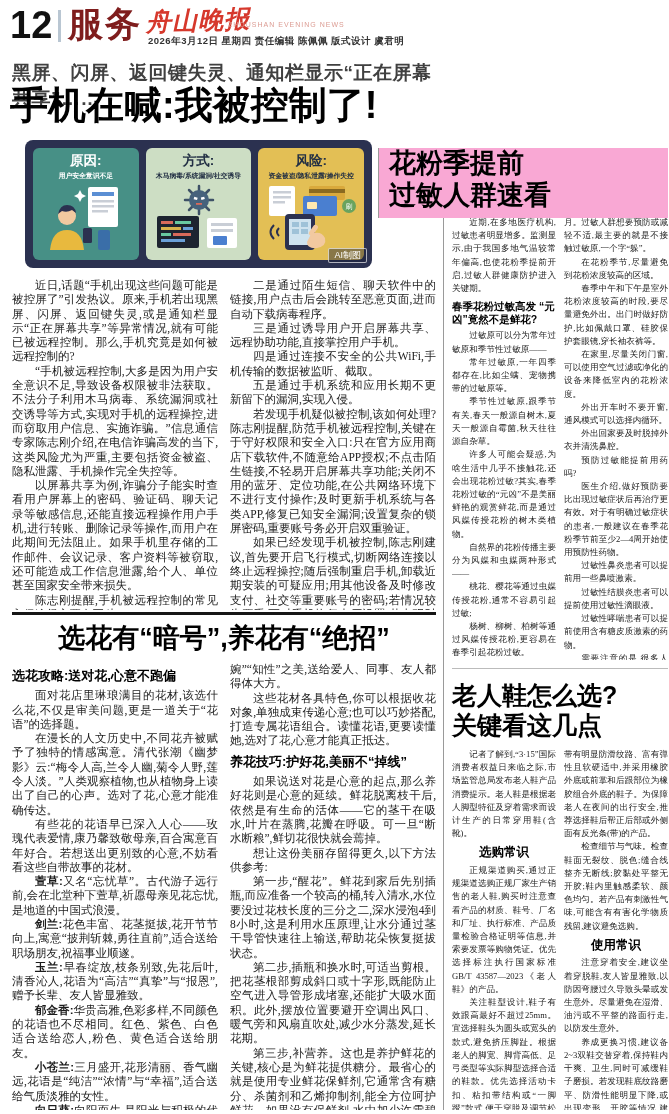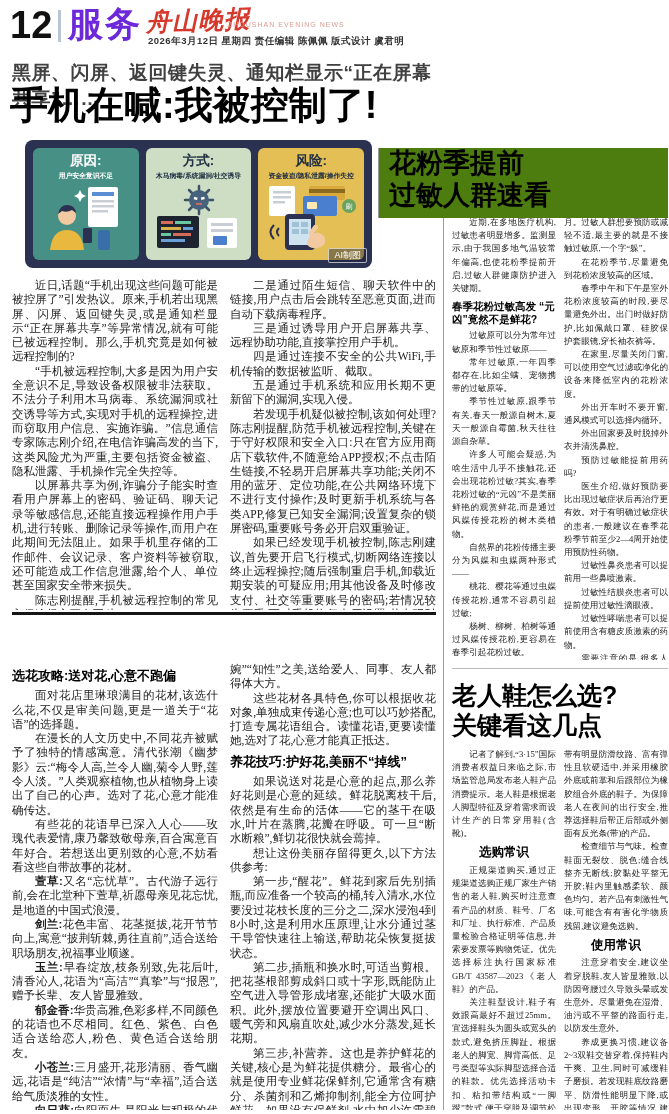--- a/index.html
+++ b/index.html
@@ -4,21 +4,21 @@
 <style>
   html,body{margin:0;padding:0;background:#e8e8e8;}
   .page{position:relative;width:669px;height:1114px;background:#ffffff;margin:0 auto;
         font-family:"Liberation Serif","DejaVu Serif",serif;color:#1c1c1c;overflow:hidden;}
   
   .hdr{position:absolute;top:4px;left:0;width:575px;height:50px;}
   .pgnum{position:absolute;left:10px;top:2px;font-family:"Liberation Sans","DejaVu Sans",sans-serif;
          font-size:38px;font-weight:bold;color:#111;line-height:1;}
   .vbar{position:absolute;left:58px;top:6px;width:3px;height:32px;background:#b9c6d2;}
   .sectitle{position:absolute;left:68px;top:2px;font-family:"Liberation Sans","DejaVu Sans",sans-serif;
-         font-size:35px;font-weight:bold;color:#6d28d9;line-height:1;letter-spacing:2px;}
+         font-size:35px;font-weight:bold;color:#7f1d1d;line-height:1;letter-spacing:2px;}
   .brand{position:absolute;left:146px;top:0px;font-size:25px;font-weight:bold;font-style:italic;
          color:#d6382c;letter-spacing:1px;transform:rotate(-2deg);}
   .brand-en{position:absolute;left:228px;top:17px;font-family:"Liberation Sans","DejaVu Sans",sans-serif;
          font-size:7px;color:#dc9d94;letter-spacing:1px;}
   .dateline{position:absolute;left:148px;top:31px;font-family:"Liberation Sans","DejaVu Sans",sans-serif;
          font-size:9.5px;font-weight:bold;color:#333;letter-spacing:.5px;}
   
   .kicker{position:absolute;left:12px;top:60px;width:430px;
           font-family:"Liberation Sans","DejaVu Sans",sans-serif;
           font-size:19px;font-weight:bold;color:#404040;letter-spacing:.5px;}
@@ -52,21 +52,21 @@
   
   .rule-thick{position:absolute;left:12px;top:612px;width:424px;height:3px;background:#151515;}
   .flower-title{position:absolute;left:12px;top:620px;width:424px;text-align:center;
        font-family:"Liberation Sans","DejaVu Sans",sans-serif;font-size:27px;font-weight:900;color:#000;}
   #flower-col1{left:12px;top:662px;height:448px;}
   #flower-col2{left:230px;top:662px;height:448px;}
   
   .rail-line{position:absolute;left:443px;top:148px;width:1px;height:962px;background:#9a9a9a;}
   .rail-col{width:104px;font-size:8.6px;line-height:13.2px;}
   .rail-col .sub{font-size:10.5px;margin:5px 0 3px;}
-  .pollen-title{position:absolute;left:378px;top:148px;width:290px;background:#4d7c0f;
+  .pollen-title{position:absolute;left:378px;top:148px;width:290px;background:#f9a8d4;
        border-left:1px solid #9a9a9a;padding:0 0 6px 10px;box-sizing:border-box;
        font-family:"Liberation Sans","DejaVu Sans",sans-serif;font-size:27px;font-weight:900;
        line-height:1.18;color:#000;}
   #pollen-col1{left:452px;top:216px;height:444px;}
   #pollen-col2{left:564px;top:216px;height:444px;}
   .rail-divider{position:absolute;left:452px;top:668px;width:216px;height:1px;background:#bbb;}
   .shoes-title{position:absolute;left:452px;top:680px;width:216px;
        font-family:"Liberation Sans","DejaVu Sans",sans-serif;font-size:25px;font-weight:900;
        line-height:1.2;color:#000;}
   #shoes-col1{left:452px;top:748px;height:362px;}
@@ -184,20 +184,21 @@
   <div id="phone-col2" class="col main-col">
       <p class="para">二是通过陌生短信、聊天软件中的链接,用户点击后会跳转至恶意页面,进而自动下载病毒程序。</p>
       <p class="para">三是通过诱导用户开启屏幕共享、远程协助功能,直接掌控用户手机。</p>
       <p class="para">四是通过连接不安全的公共WiFi,手机传输的数据被监听、截取。</p>
       <p class="para">五是通过手机系统和应用长期不更新留下的漏洞,实现入侵。</p>
       <p class="para">若发现手机疑似被控制,该如何处理?陈志刚提醒,防范手机被远程控制,关键在于守好权限和安全入口:只在官方应用商店下载软件,不随意给APP授权;不点击陌生链接,不轻易开启屏幕共享功能;关闭不用的蓝牙、定位功能,在公共网络环境下不进行支付操作;及时更新手机系统与各类APP,修复已知安全漏洞;设置复杂的锁屏密码,重要账号务必开启双重验证。</p>
       <p class="para">如果已经发现手机被控制,陈志刚建议,首先要开启飞行模式,切断网络连接以终止远程操控;随后强制重启手机,卸载近期安装的可疑应用;用其他设备及时修改支付、社交等重要账号的密码;若情况较为严重,可对手机恢复出厂设置;若出现财产损失,及时挂失银行卡并报警。</p>
     </div>
 
   <div class="rule-thick"></div>
+  <div class="flower-title">选花有“暗号”,养花有“绝招”</div>
   <div id="flower-col1" class="col main-col">
       <p class="sub">选花攻略:送对花,心意不跑偏</p>
       <p class="para">面对花店里琳琅满目的花材,该选什么花,不仅是审美问题,更是一道关于“花语”的选择题。</p>
       <p class="para">在漫长的人文历史中,不同花卉被赋予了独特的情感寓意。清代张潮《幽梦影》云:“梅令人高,兰令人幽,菊令人野,莲令人淡。”人类观察植物,也从植物身上读出了自己的心声。选对了花,心意才能准确传达。</p>
       <p class="para">有些花的花语早已深入人心——玫瑰代表爱情,康乃馨致敬母亲,百合寓意百年好合。若想送出更别致的心意,不妨看看这些自带故事的花材。</p>
       <p class="para"><b>萱草:</b>又名“忘忧草”。古代游子远行前,会在北堂种下萱草,祈愿母亲见花忘忧,是地道的中国式浪漫。</p>
       <p class="para"><b>剑兰:</b>花色丰富、花茎挺拔,花开节节向上,寓意“披荆斩棘,勇往直前”,适合送给职场朋友,祝福事业顺遂。</p>
       <p class="para"><b>玉兰:</b>早春绽放,枝条别致,先花后叶,清香沁人,花语为“高洁”“真挚”与“报恩”,赠予长辈、友人皆显雅致。</p>
       <p class="para"><b>郁金香:</b>华贵高雅,色彩多样,不同颜色的花语也不尽相同。红色、紫色、白色适合送给恋人,粉色、黄色适合送给朋友。</p>
       <p class="para"><b>小苍兰:</b>三月盛开,花形清丽、香气幽远,花语是“纯洁”“浓情”与“幸福”,适合送给气质淡雅的女性。</p>

